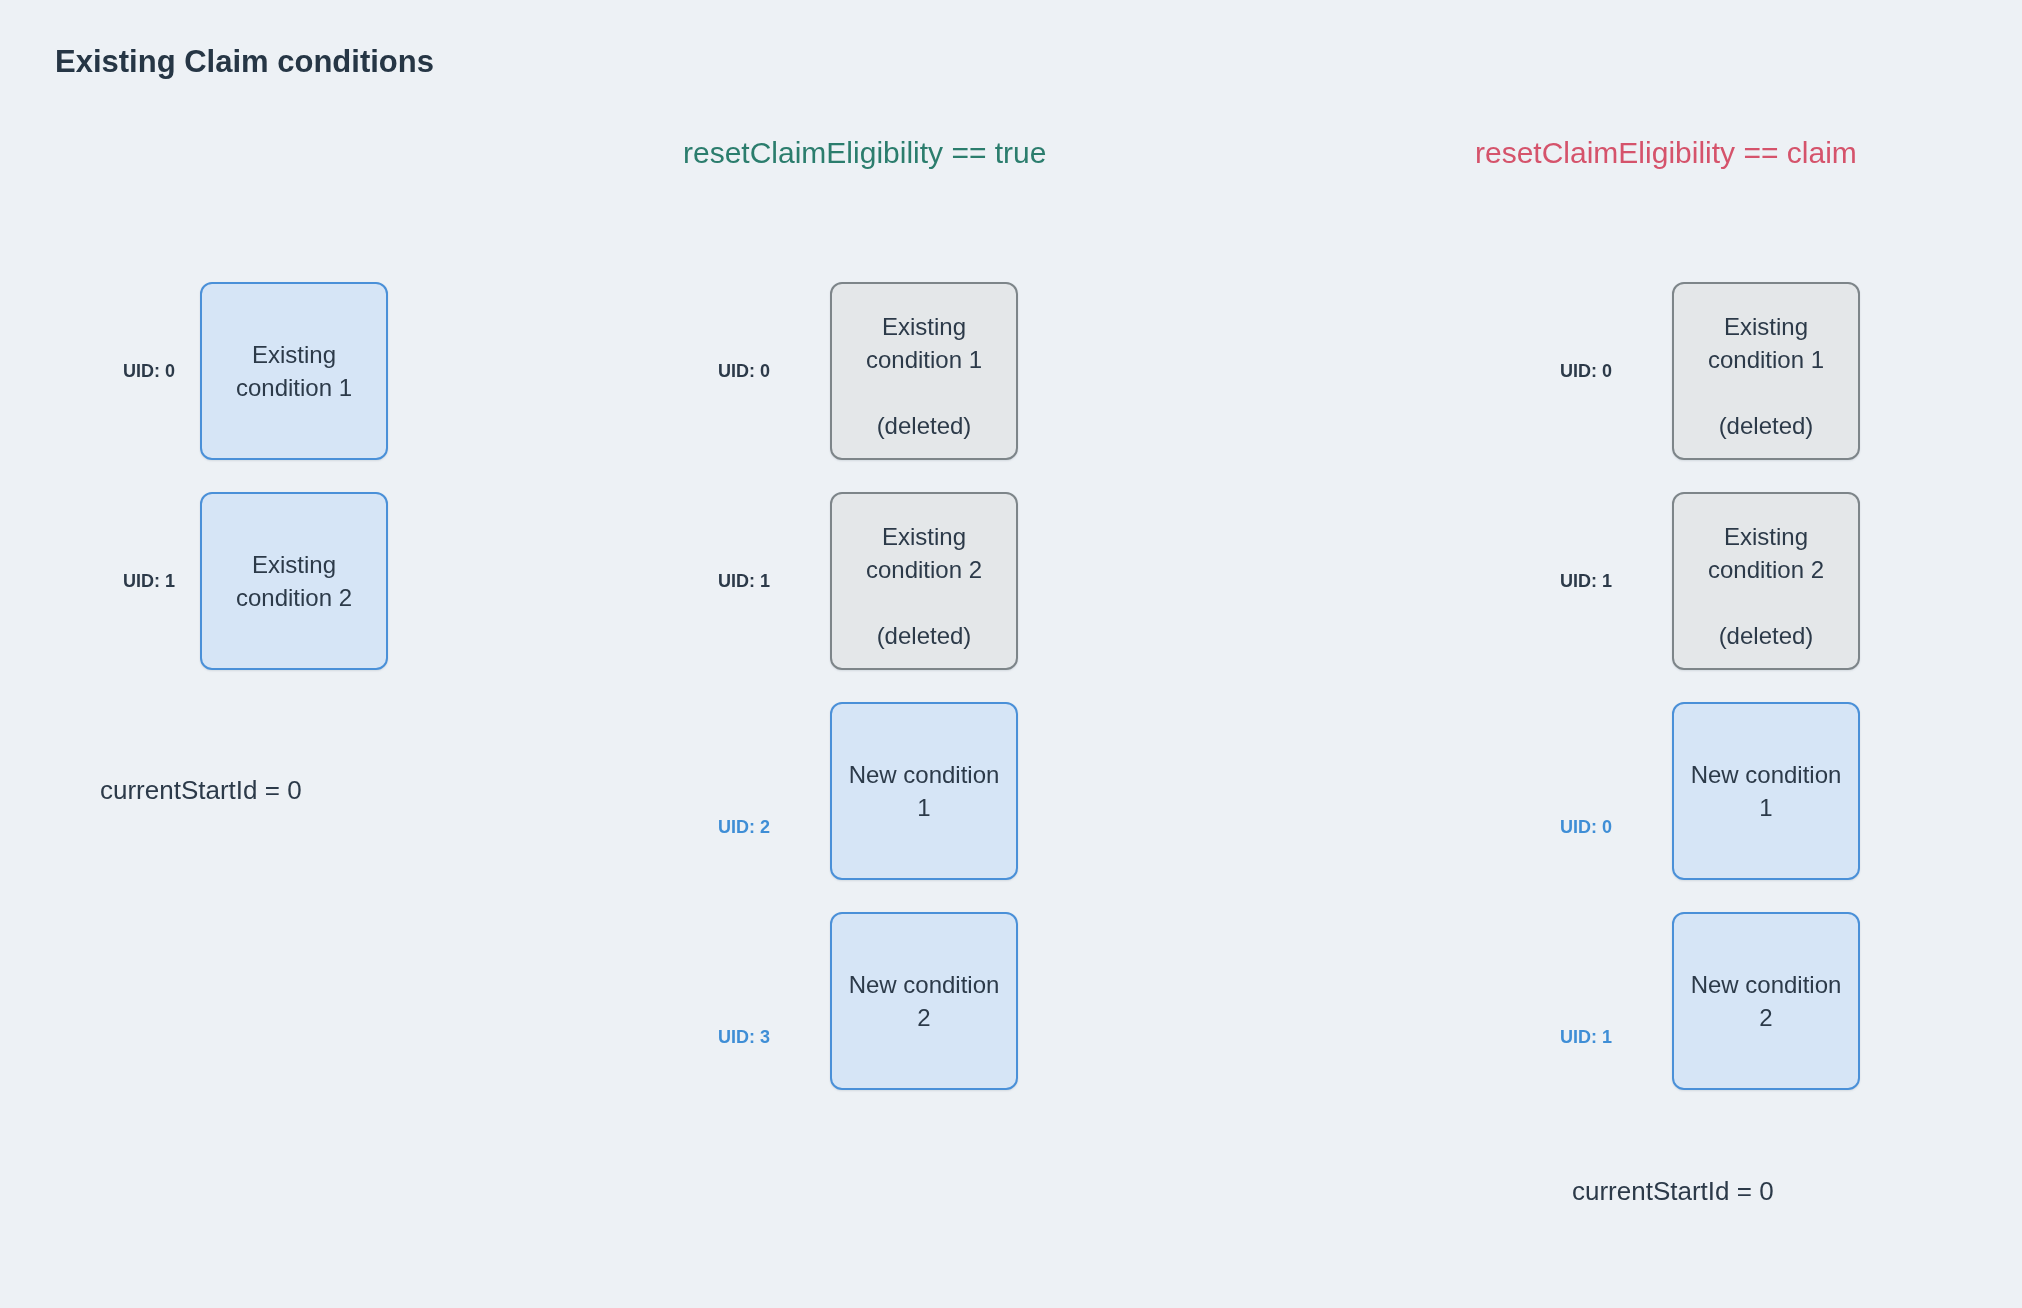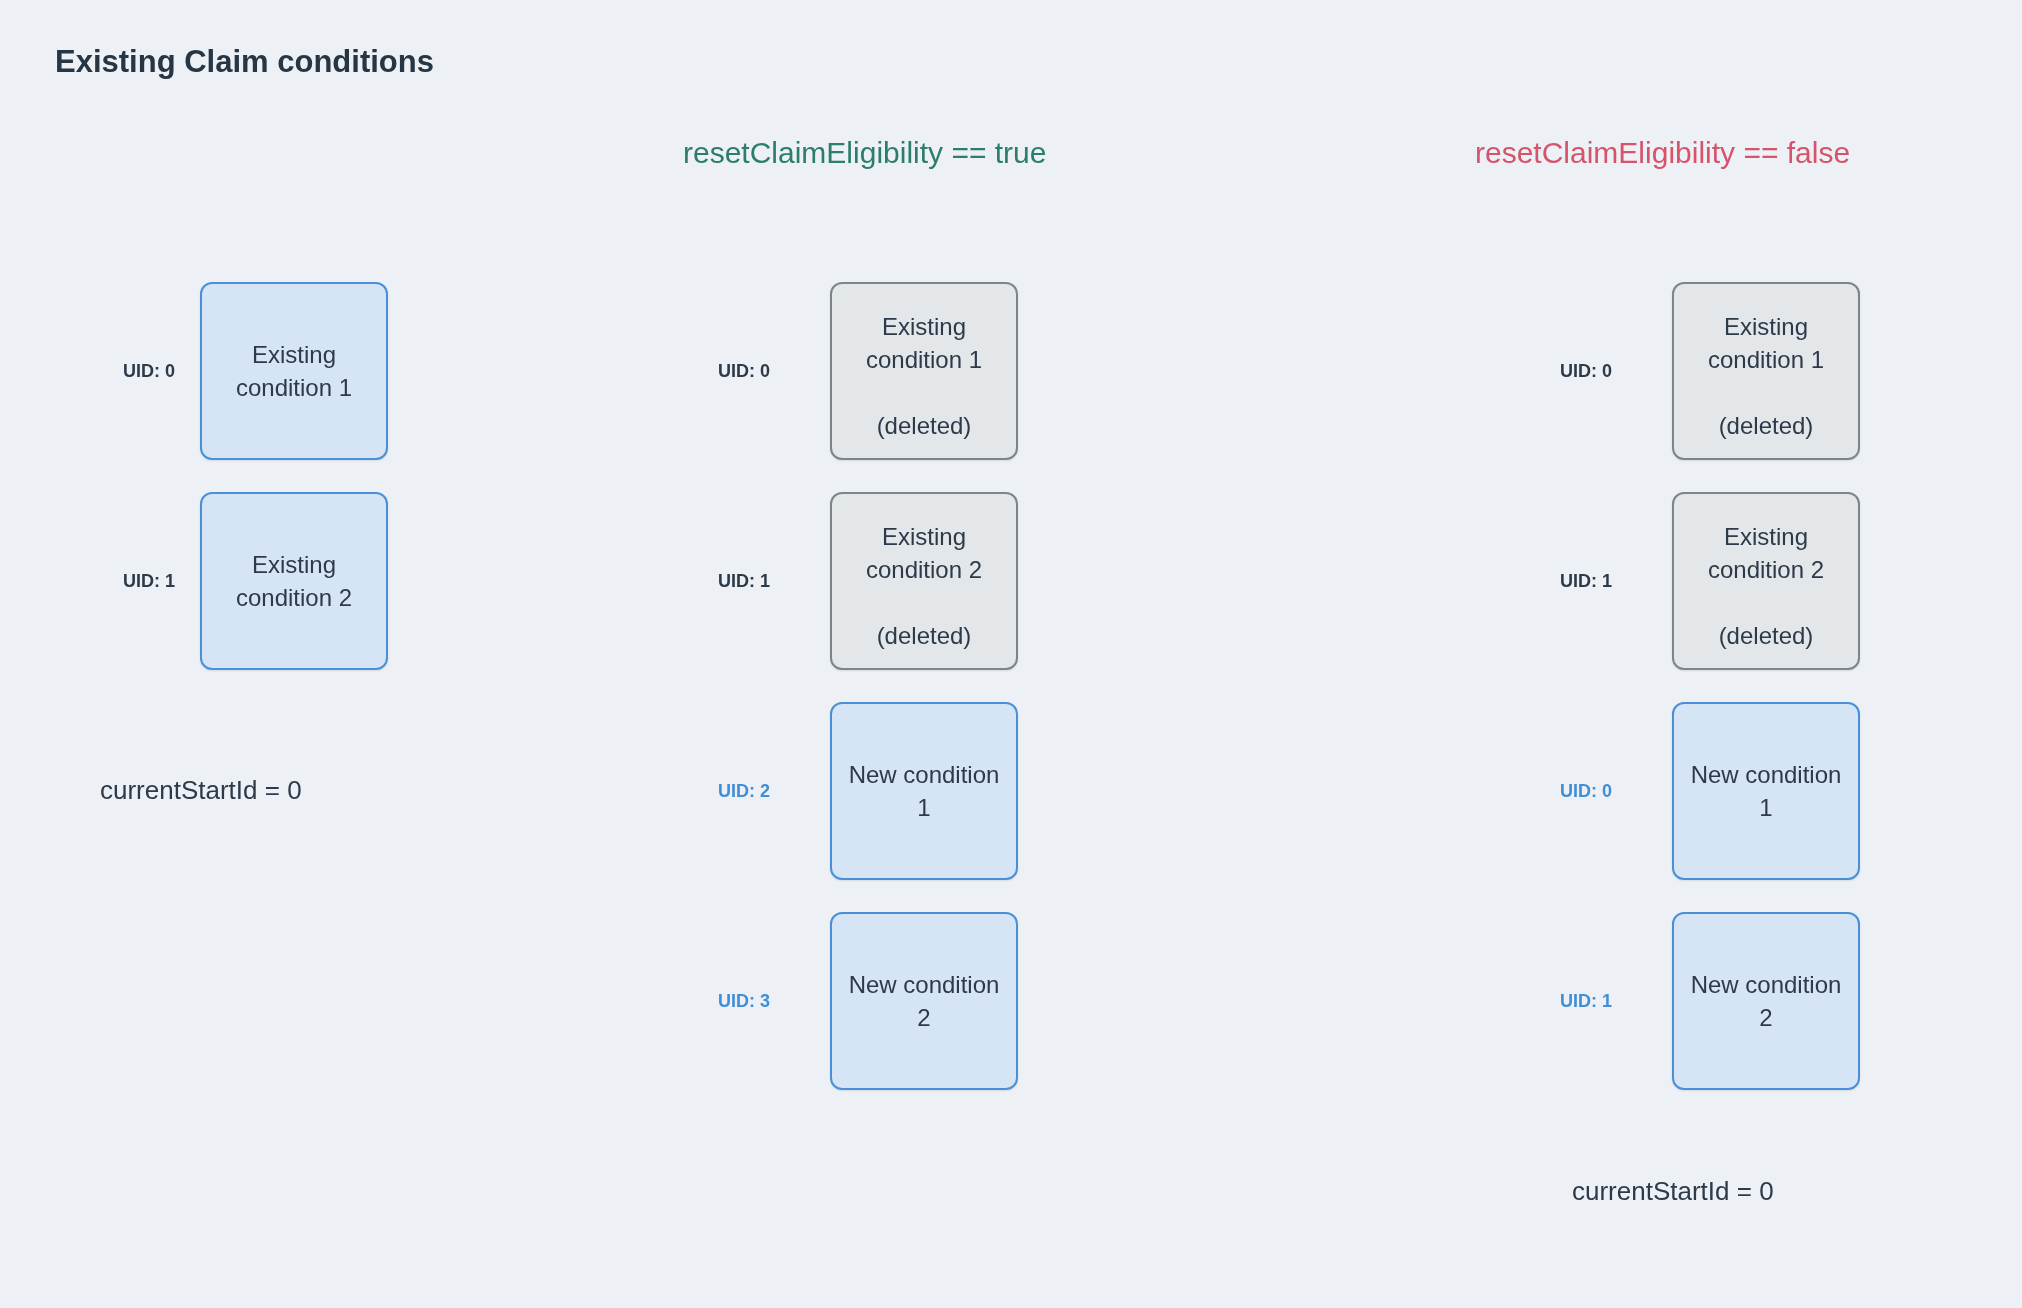--- a/index.html
+++ b/index.html
@@ -17,21 +17,21 @@
     position:absolute; top:136px; width:500px; text-align:left;
     font-size:30px; white-space:nowrap;
   }
   .sub.green { color:#2b7d6d; }
   .sub.red   { color:#d5536b; }
   .uid {
     position:absolute; width:140px; text-align:right;
     font-size:18px; font-weight:bold; line-height:30px; color:#2c3a49;
     white-space:nowrap;
   }
-  .uid.blue { color:#3f8ed6; }
+  .uid.blue { color:#3f8ed6;margin-top:36px; }
   .box {
     position:absolute; width:188px; height:178px; box-sizing:border-box;
     border-radius:12px; display:flex; flex-direction:column;
     align-items:center; justify-content:center;
     text-align:center; font-size:24px; line-height:33px; padding:0 12px;
     box-shadow:0 1px 2px rgba(40,60,80,0.12);
   }
   .box.blue { background:#d6e5f6; border:2px solid #4a90d8; }
   .box.gray { background:#e4e7e9; border:2px solid #7d8589; }
   .box.deleted { justify-content:space-between; padding:26px 12px 16px; }
@@ -50,21 +50,21 @@
   .r4.box { top:912px; } .r4.uid { top:986px; }
 </style>
 </head>
 <body>
 
 <div class="canvas">
 
   <div class="h1" style="left:55px; top:44px;">Existing Claim conditions</div>
 
   <div class="sub green" style="left:683px;">resetClaimEligibility == true</div>
-  <div class="sub red" style="left:1475px;">resetClaimEligibility == false</div>
+  <div class="sub red" style="left:1475px;">resetClaimEligibility == claim</div>
 
   <div class="uid col-l r1">UID: 0</div>
   <div class="box blue col-l r1">
     <span>Existing condition 1</span>
   </div>
 
   <div class="uid col-l r2">UID: 1</div>
   <div class="box blue col-l r2">
     <span>Existing condition 2</span>
   </div>

